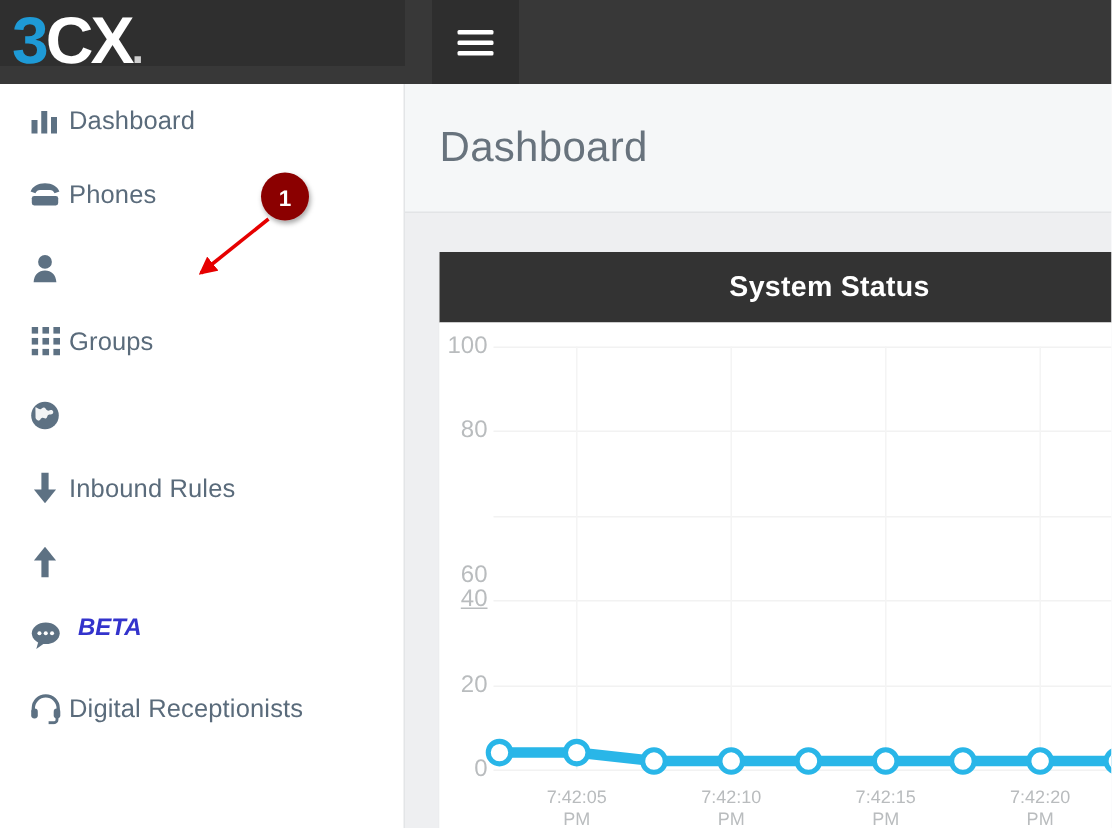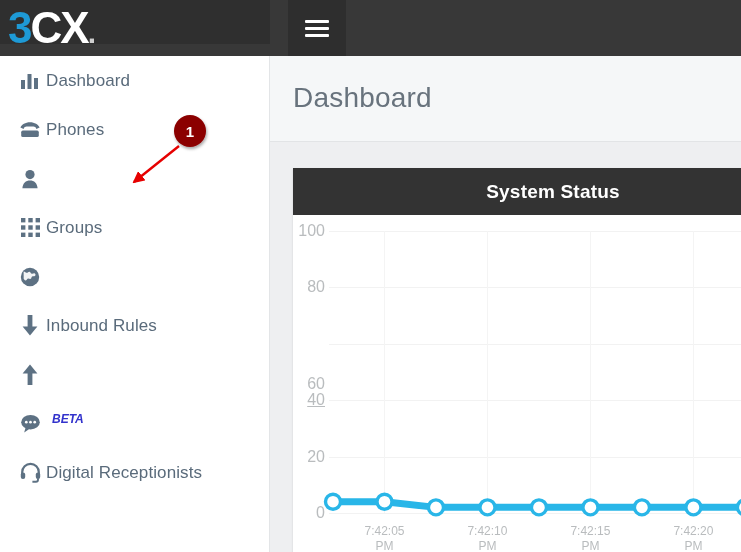--- a/index.html
+++ b/index.html
@@ -108,21 +108,21 @@
   }
   .nav-icon svg { display: block; }
   .nav-label {
     font-size: 17px;
     color: #5a6b7b;
     font-family: "Liberation Sans", sans-serif;
     letter-spacing: 0.1px;
     white-space: nowrap;
   }
   .beta-badge {
-    font-size: 12px;
+    font-size: 16px;
     font-style: italic;
     font-weight: bold;
     color: #3333cc;
     margin-left: 6px;
     position: relative;
     top: -5px;
   }
 
   
   .main {

